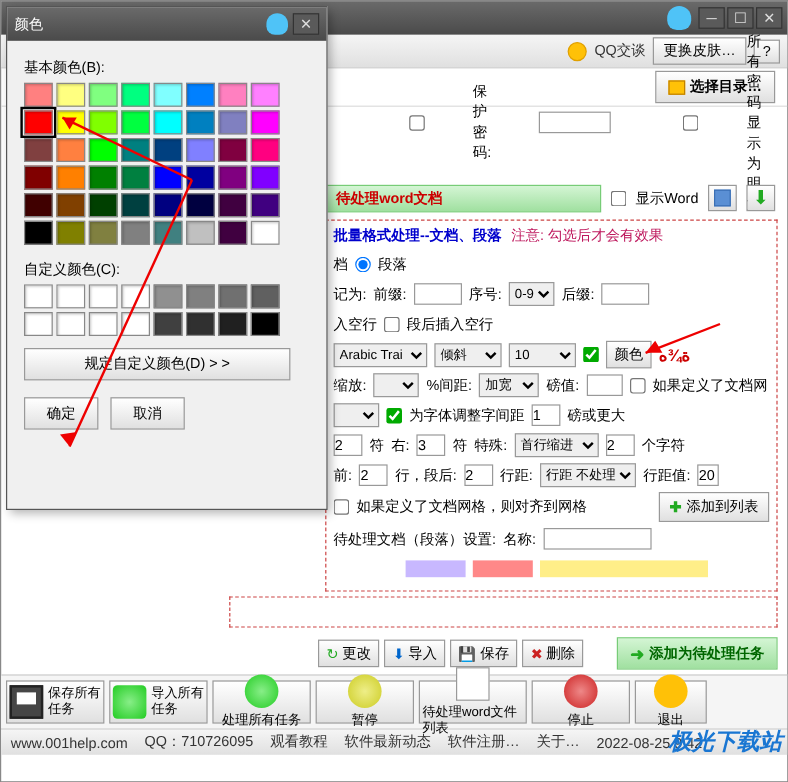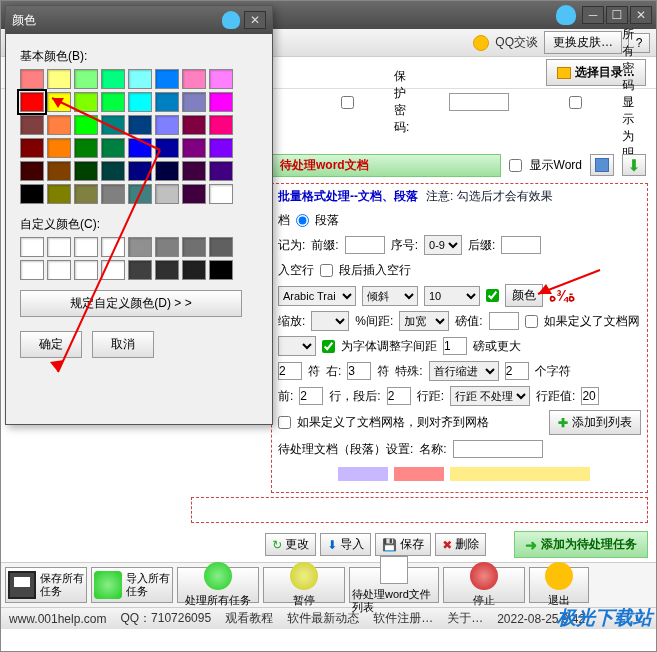--- a/index.html
+++ b/index.html
@@ -26,21 +26,21 @@
 
 .word-doc-row { height: 28px; display: flex; align-items: center; padding: 0 10px; gap: 8px; }
 .word-doc-label { background: linear-gradient(#d4f5d4, #a0e0a0); border: 1px solid #7c7; padding: 2px 8px; color: #c00; font-weight: bold; flex: 1; }
 .icon-btn-sm { width: 24px; height: 22px; background: linear-gradient(#fff, #e0e0e0); border: 1px solid #999; display: flex; align-items: center; justify-content: center; }
 .save-icon-sm { width: 14px; height: 14px; background: #5a8fd4; border: 1px solid #3a6fb4; }
 .down-arrow-sm { color: #2a2; font-size: 16px; }
 
 .format-section { border: 1px dashed #c44; margin: 4px 8px; padding: 4px 6px; position: relative; }
 .format-title { display: flex; gap: 8px; margin-bottom: 4px; }
 .format-title .blue { color: #00c; font-weight: bold; text-align: center; }
-.format-title .red { color: #0f172a; }
+.format-title .red { color: #be185d; }
 .format-row { display: flex; align-items: center; gap: 6px; margin: 3px 0; flex-wrap: nowrap; min-height: 22px; }
 .format-row label { white-space: nowrap; }
 .format-row input[type="text"] { height: 18px; border: 1px solid #999; }
 .format-row select { height: 20px; border: 1px solid #999; font-size: 11px; }
 .color-btn { padding: 2px 6px; background: linear-gradient(#fff, #e0e0e0); border: 1px solid #999; }
 .red-annot { color: #c00; font-weight: bold; font-size: 14px; }
 
 .pending-section { border: 1px dashed #c44; margin: 4px 8px; padding: 4px 6px; }
 .color-block { display: inline-block; height: 14px; vertical-align: middle; }
 .add-list-btn { padding: 3px 8px; background: linear-gradient(#fff, #e0e0e0); border: 1px solid #999; display: flex; align-items: center; gap: 4px; }

